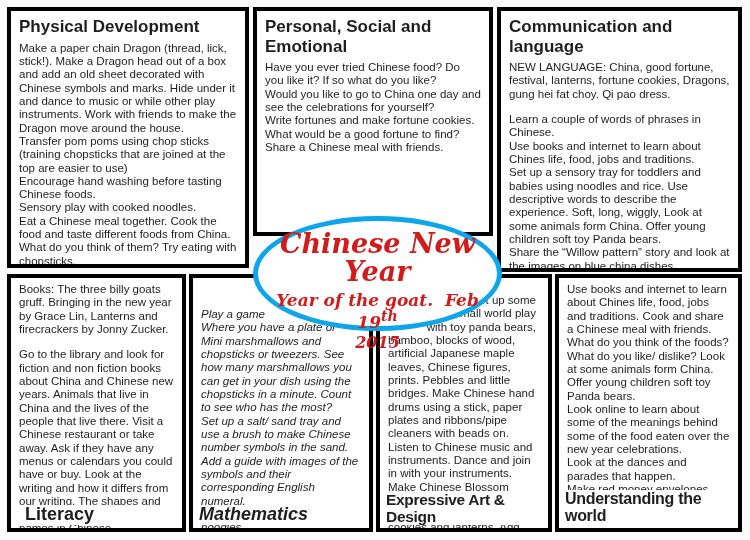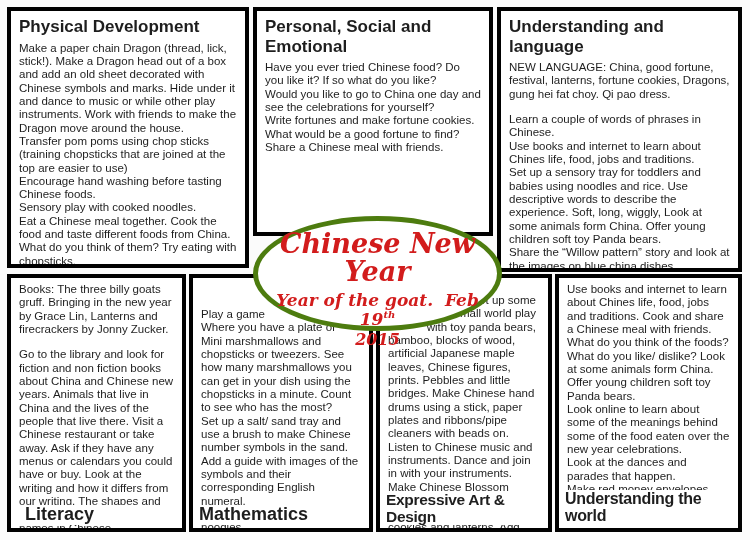--- a/index.html
+++ b/index.html
@@ -19,28 +19,28 @@
   .center{}
   .bottom-title{
     position:absolute;left:6px;right:6px;bottom:3px;background:#ffffff;
     font-size:18px;font-weight:bold;line-height:1.1;
   }
   .bt-tight{font-size:15.5px;letter-spacing:-0.3px;}
   .lead b{font-weight:normal;}
   .indent-line{text-align:right;padding-right:4px;}
   .oval{
     position:absolute;left:253px;top:216px;width:249px;height:115px;
-    box-sizing:border-box;border:5px solid #4d7c0f;border-radius:50%;
+    box-sizing:border-box;border:5px solid #0ea5e9;border-radius:50%;
     background:#ffffff;z-index:10;text-align:center;
     font-family:"DejaVu Serif","Liberation Serif",serif;
     font-style:italic;font-weight:bold;
   }
   .oval-title{font-size:27px;margin-top:9px;line-height:1.05;}
   .oval-sub{font-size:17px;margin-top:4px;white-space:pre-wrap;line-height:1.1;}
-  .oval-sub sup{font-size:10px;}
+  .oval-sub sup{font-size:14px;}
   .oval-year{font-size:16px;margin-top:2px;line-height:1.1;}
   .pad-top-math{padding-top:30px;}
   .pad-top-exp{padding-top:16px;}
   .txt-red{color:#d21c1c;}
 </style>
 </head>
 <body>
 
 <div class="page">
 
@@ -55,35 +55,35 @@
 
   <div class="box" style="left:253px;top:7px;width:240px;height:229px;">
     <div class="head-top center">Personal, Social and Emotional</div>
     <p>Have you ever tried Chinese food? Do you like it? If so what do you like?</p>
     <p>Would you like to go to China one day and see the celebrations for yourself?</p>
     <p>Write fortunes and make fortune cookies. What would be a good fortune to find?</p>
     <p>Share a Chinese meal with friends.</p>
   </div>
 
   <div class="box" style="left:497px;top:7px;width:245px;height:265px;">
-    <div class="head-top center">Understanding and language</div>
+    <div class="head-top center">Communication and language</div>
     <p class="lead"><b>NEW LANGUAGE:</b><span> China, good fortune, festival, lanterns, fortune cookies, Dragons, gung hei fat choy. Qi pao dress.</span></p>
     <p class="gap">Learn a couple of words of phrases in Chinese.</p>
     <p>Use books and internet to learn about Chines life, food, jobs and traditions.</p>
     <p>Set up a sensory tray for toddlers and babies using noodles and rice. Use descriptive words to describe the experience. Soft, long, wiggly, Look at some animals form China. Offer young children soft toy Panda bears.</p>
     <p>Share the “Willow pattern” story and look at the images on blue china dishes.</p>
   </div>
 
   <div class="box" style="left:7px;top:274px;width:179px;height:258px;">
     <p class="lead"><b>Books:</b><span> The three billy goats gruff. Bringing in the new year by Grace Lin,  Lanterns and firecrackers by Jonny Zucker.</span></p>
     <p class="gap">Go to the library and look for fiction and non fiction books about China and Chinese new years. Animals that live in China and the lives of the people that live there. Visit a Chinese restaurant or take away. Ask if they have any menus or calendars you could have or buy. Look at the writing and how it differs from our writing. The shapes and directions of writing. Write our names in Chinese.</p>
     <div class="bottom-title" style="padding-left:8px;">Literacy</div>
   </div>
 
-  <div class="box pad-top-math" style="left:189px;top:274px;width:184px;height:258px;">
+  <div class="box pad-top-math" style="left:189px;top:274px;width:184px;height:258px;font-style:italic;">
     <p>Play a game</p>
     <p>Where you have a plate of</p>
     <p>Mini marshmallows and chopsticks or tweezers. See how many marshmallows you can get in your dish using the chopsticks in a minute. Count to see who has the most?</p>
     <p>Set up a salt/ sand tray and use a brush to make Chinese number symbols in the sand. Add a guide with images of the symbols and their corresponding English numeral.</p>
     <p>Compare and order lengths of noodles.</p>
     <div class="bottom-title center">Mathematics</div>
   </div>
 
   <div class="box pad-top-exp" style="left:376px;top:274px;width:176px;height:258px;">
     <div class="indent-line">Set up some</div>

